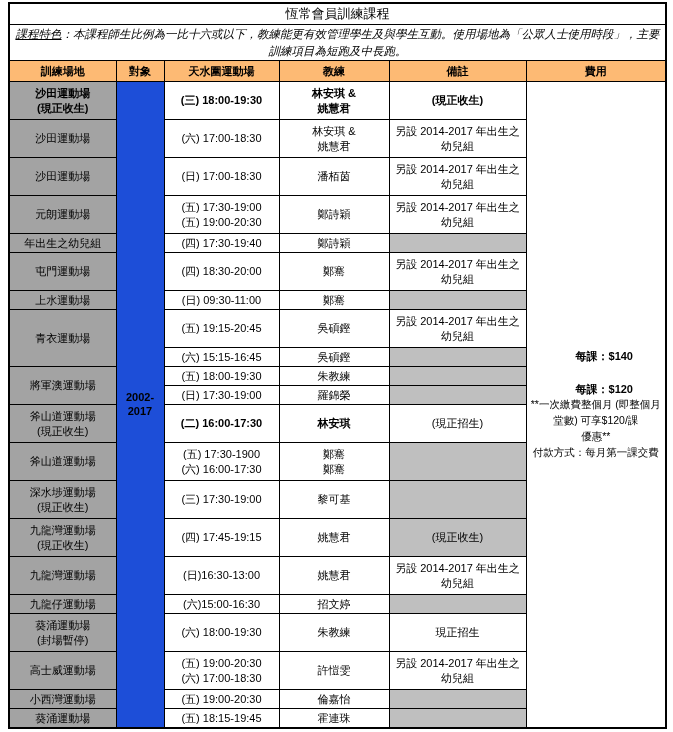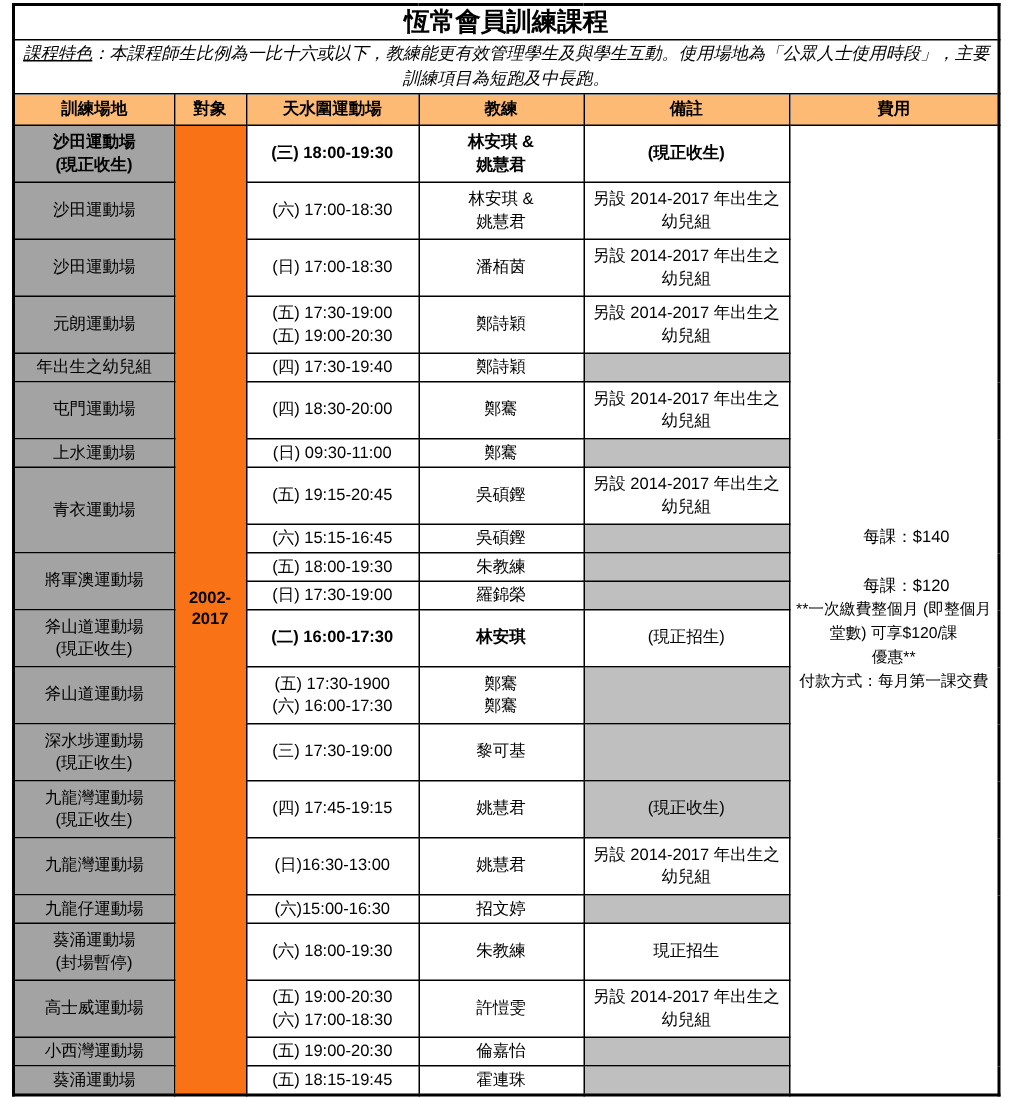--- a/index.html
+++ b/index.html
@@ -1,32 +1,32 @@
 <!DOCTYPE html>
 <html><head>
 <meta charset="utf-8">
 <style>
   html,body { margin:0; padding:0; background:#ffffff; }
   body { width:673px; height:732px; font-family:"Liberation Sans","DejaVu Sans",sans-serif; color:#000; }
   .wrap { padding:2px 8px 0 8px; }
   table { border-collapse:collapse; width:657px; table-layout:fixed; border:2px solid #000; }
   td { border:1px solid #000; text-align:center; vertical-align:middle; padding:0 2px; font-size:11px; line-height:1.3; overflow:hidden; }
-  .title-row td { height:20px; font-size:17px; font-weight:bold;margin-left:24px; }
+  .title-row td { height:20px; font-size:13px; font-weight:normal;margin-left:24px; }
   .subtitle-row td { height:35px; font-size:11.5px; line-height:1.45;font-style:italic; }
   .subtitle-row .u { text-decoration:underline; }
   .header-row td { height:20px; background:#fdba74; font-weight:bold; }
   .venue { background:#a3a3a3; }
   .grey { background:#BFBFBF; }
   .b { font-weight:bold; }
   .h2 { height:38px; }
   .h1 { height:19px; }
   .fee { vertical-align:middle; font-size:10.5px; line-height:1.5; background:#fff; }
-  .fee .money { font-weight:normal; font-size:11px;padding-left:17px; }
+  .fee .money { font-weight:bold; font-size:11px;padding-left:17px; }
   .fee .gap { height:16px; }
-  .aud { font-weight:bold; background:#f97316; }
+  .aud { font-weight:bold; background:#1d4ed8; }
 </style>
 </head>
 <body>
 
 <div class="wrap">
 <table>
   <colgroup>
     <col style="width:107px">
         <col style="width:48px">
         <col style="width:115px">

